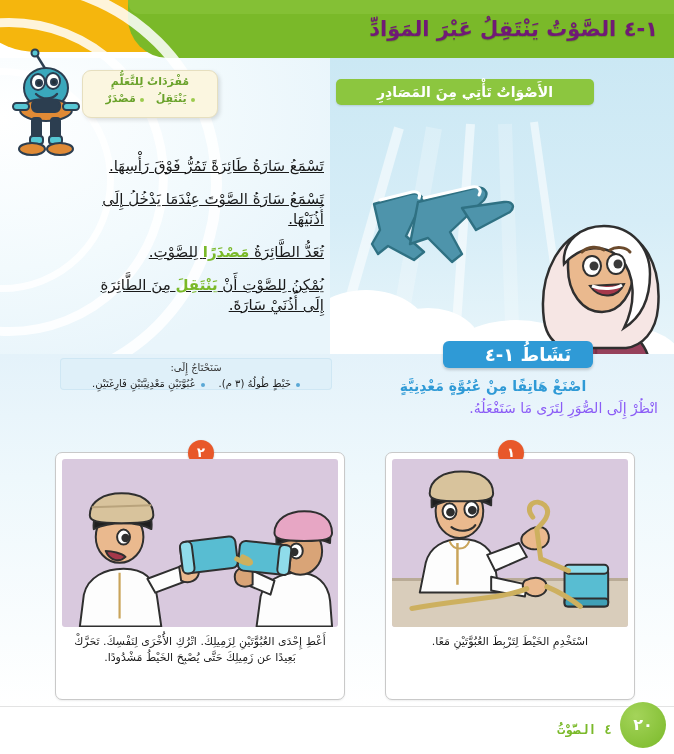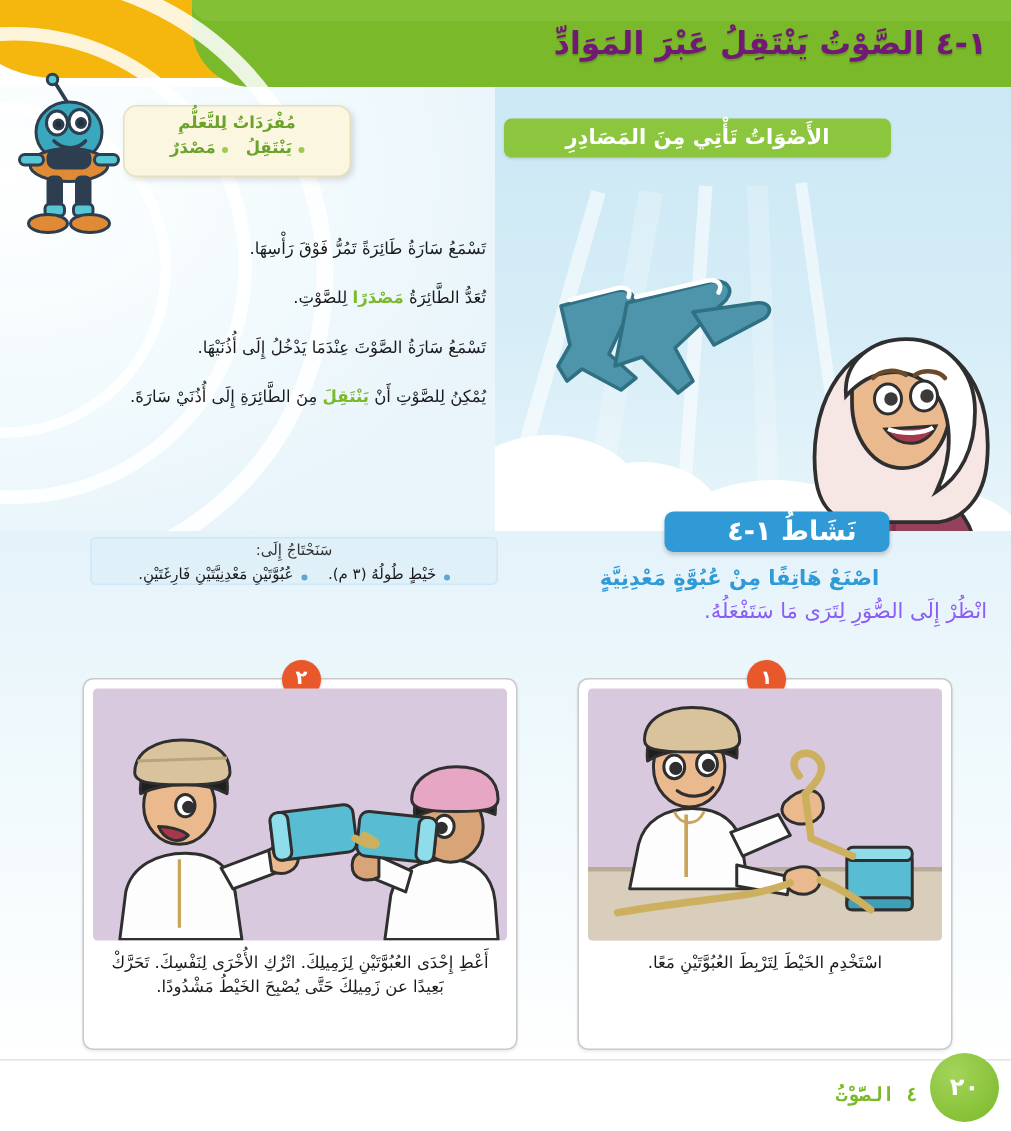--- a/index.html
+++ b/index.html
@@ -44,21 +44,21 @@
   .cloud{position:absolute;background:#ffffff;border-radius:50%;}
 
   
   .plane{position:absolute;left:366px;top:124px;width:160px;height:90px;}
 
   
   .girl{position:absolute;left:520px;top:150px;width:150px;height:206px;}
 
   
   .vocab{
-    position:absolute;left:82px;top:70px;width:152px;height:48px;
+    position:absolute;left:82px;top:70px;width:136px;height:48px;
     background:#fbf6e0;border:1px solid #e6dfbf;border-radius:9px;
     box-shadow:2px 2px 4px rgba(0,0,0,.13);
     padding:4px 8px 4px 8px;box-sizing:border-box;
   }
   .vocab-title{color:#6aa22b;font-size:11px;font-weight:bold;text-align:center;line-height:14px;}
   .vocab-row{display:flex;justify-content:center;gap:12px;margin-top:3px;}
   .vocab-item{color:#6aa22b;font-size:11px;font-weight:bold;position:relative;padding-right:8px;}
   .vocab-item:before{content:"";position:absolute;right:0;top:6px;width:4px;height:4px;
     border-radius:50%;background:#9dcb4e;}
 
@@ -69,21 +69,21 @@
   .subtitle-pill{
     position:absolute;left:336px;top:79px;width:258px;height:26px;
     background:#8cc63f;border-radius:5px 5px 5px 5px;
     box-shadow:0 1px 2px rgba(0,0,0,.12);
   }
   .subtitle-pill span{display:block;color:#ffffff;font-size:14px;font-weight:bold;
     line-height:26px;text-align:center;border-radius:13px;}
 
   
   .body-text{position:absolute;right:350px;top:156px;width:244px;text-align:right;direction:rtl;}
-  .body-text p{margin:0 0 13px 0;font-size:11px;line-height:20px;color:#1a1a1a;}
+  .body-text p{margin:0 0 13px 0;font-size:15px;line-height:20px;color:#1a1a1a;text-decoration:underline;}
   .hl{color:#7ab929;font-weight:bold;}
 
   
   .activity-zone{position:absolute;left:0;top:354px;width:674px;height:352px;
     background:linear-gradient(180deg,#e4f2fa 0%,#eef8fc 35%,#ffffff 100%);}
   .activity-badge{
     position:absolute;left:443px;top:341px;width:150px;height:27px;
     background:#2f9ad6;border-radius:6px;box-shadow:0 2px 3px rgba(0,0,0,.18);
   }
   .activity-badge span{display:block;color:#fff;font-size:18px;font-weight:bold;
@@ -233,22 +233,22 @@
       <ellipse cx="54" cy="101" rx="13" ry="6" fill="#e08a35"></ellipse>
     </g>
   </svg>
 
   <div class="subtitle-pill">
     <span>الأَصْوَاتُ تَأْتِي مِنَ المَصَادِرِ</span>
   </div>
 
   <div class="body-text">
     <p>تَسْمَعُ سَارَةُ طَائِرَةً تَمُرُّ فَوْقَ رَأْسِهَا.</p>
+    <p>تَسْمَعُ سَارَةُ الصَّوْتَ عِنْدَمَا يَدْخُلُ إِلَى أُذُنَيْهَا.</p>
     <p><span>تُعَدُّ الطَّائِرَةُ </span><span class="hl">مَصْدَرًا</span><span> لِلصَّوْتِ.</span></p>
-    <p>تَسْمَعُ سَارَةُ الصَّوْتَ عِنْدَمَا يَدْخُلُ إِلَى أُذُنَيْهَا.</p>
     <p><span>يُمْكِنُ لِلصَّوْتِ أَنْ </span><span class="hl">يَنْتَقِلَ</span><span> مِنَ الطَّائِرَةِ إِلَى أُذُنَيْ سَارَةَ.</span></p>
   </div>
 
   <div class="activity-zone"></div>
 
   <div class="activity-badge">
     <span>نَشَاطُ ١-٤</span>
   </div>
   <div class="activity-line1">اصْنَعْ هَاتِفًا مِنْ عُبُوَّةٍ مَعْدِنِيَّةٍ</div>
   <div class="activity-line2">انْظُرْ إِلَى الصُّوَرِ لِتَرَى مَا سَتَفْعَلُهُ.</div>

